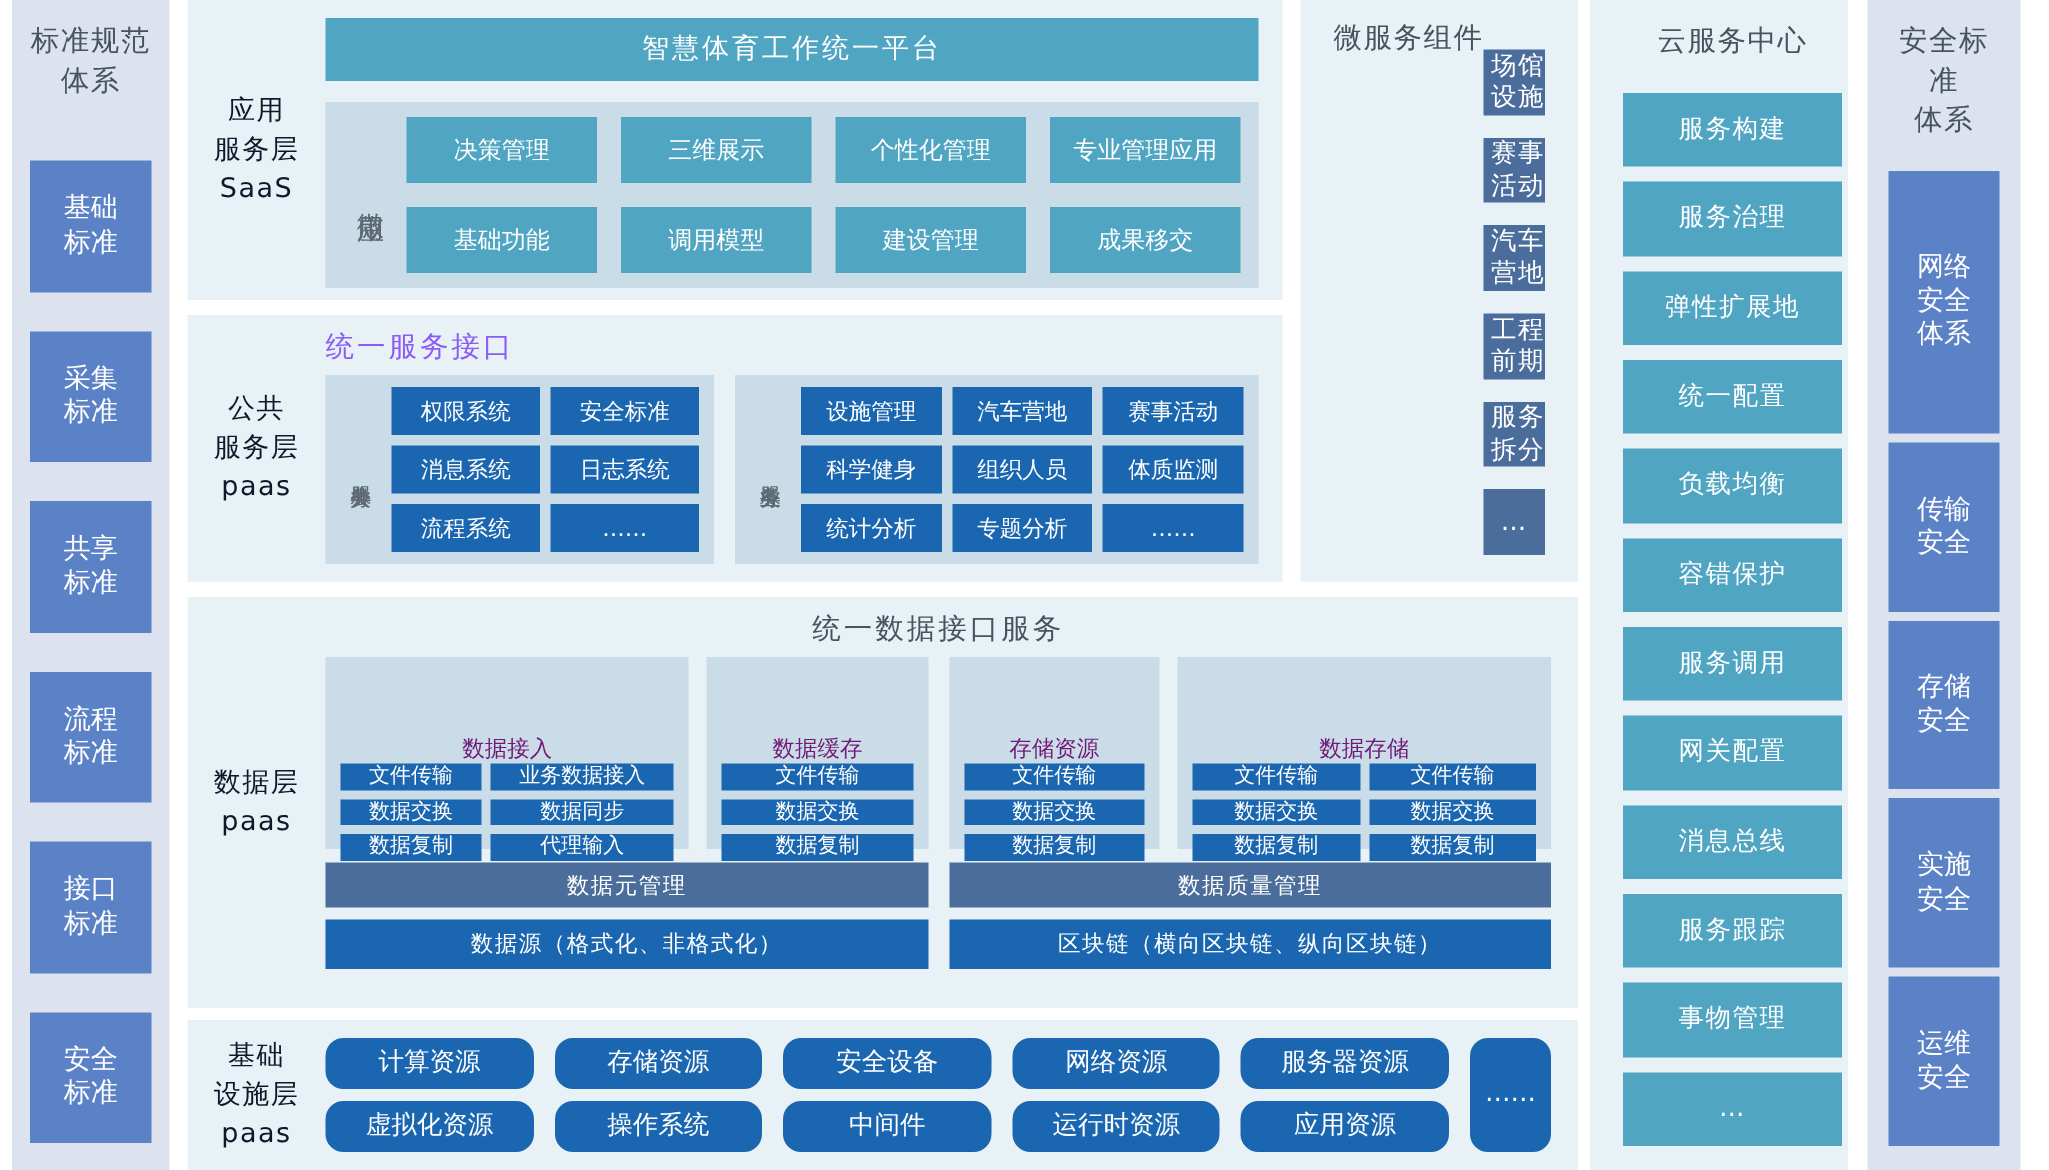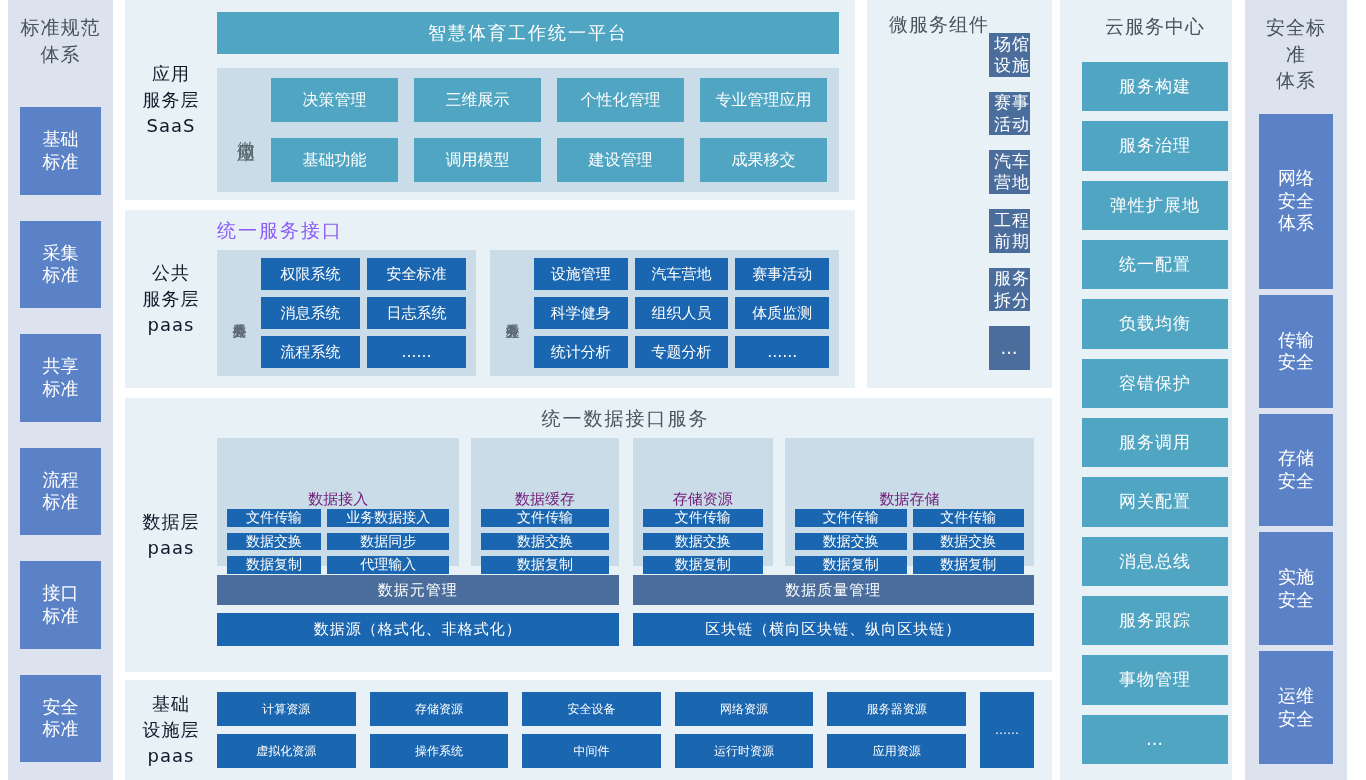--- a/index.html
+++ b/index.html
@@ -86,21 +86,21 @@
   .sec3 .p-in { flex:1.75; } .sec3 .p-cache { flex:1; }
   .sec3 .p-pre { flex:1; }  .sec3 .p-store { flex:1.9; }
   .sec3 .bar { height:30px; margin-top:9px; font-size:15px; letter-spacing:1px; }
   .sec3 .bar2 { height:33px; margin-top:8px; }
 
   
   .sec4 { margin-top:8px; flex:1; }
   .sec4 .layer-label { width:92px; }
   .sec4 .i-grid { flex:1; display:grid; grid-template-columns:repeat(5,1fr) 54px;
                   grid-auto-rows:1fr; gap:8px 14px; padding:12px 18px 12px 0; }
-  .sec4 .box { font-size:12px; }
+  .sec4 .box { font-size:17px;border-radius:12px; }
   .sec4 .more { grid-column:6; grid-row:1 / span 2; }
 
   
   .micro-col { width:185px; margin-left:12px; height:388px; background:#e8f1f5;
                display:flex; flex-direction:row; padding:12px 22px 18px 22px; }
   .micro-col .panel-title { font-size:19px; }
   .micro-col .stack { flex:1; display:flex; flex-direction:column; margin-top:6px; }
   .micro-col .box { flex:1; margin-top:15px; font-size:17px; letter-spacing:1px; }
 
   

